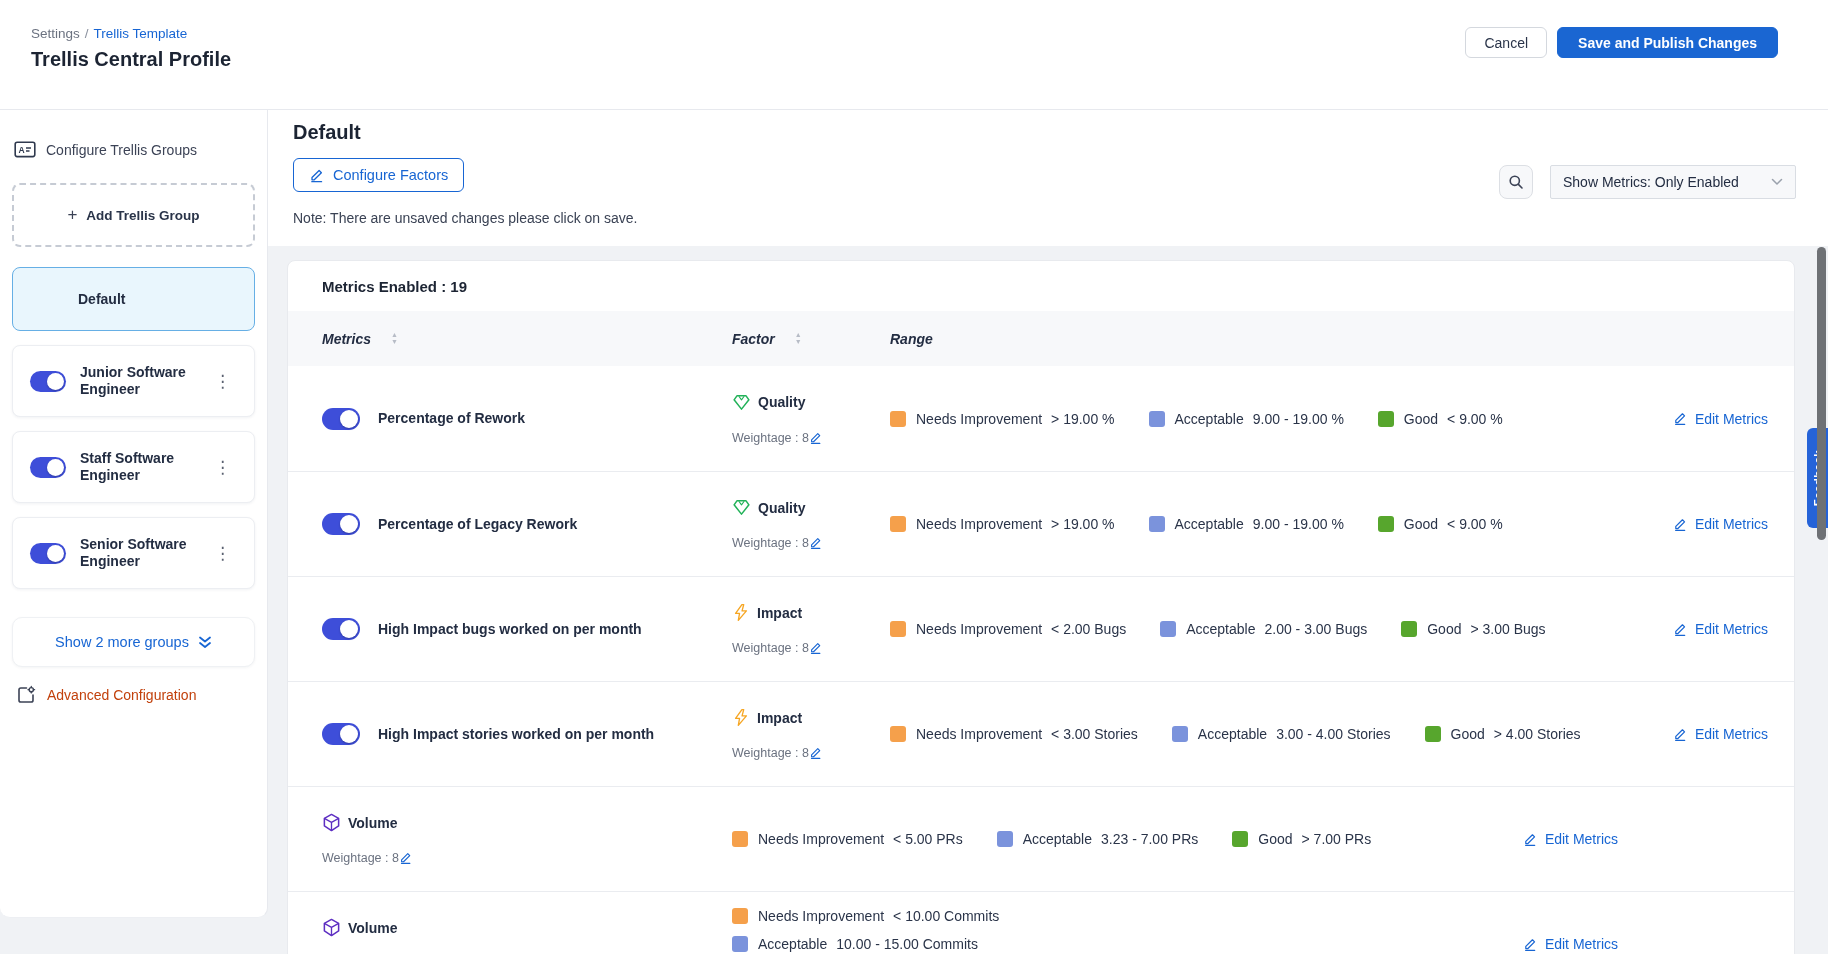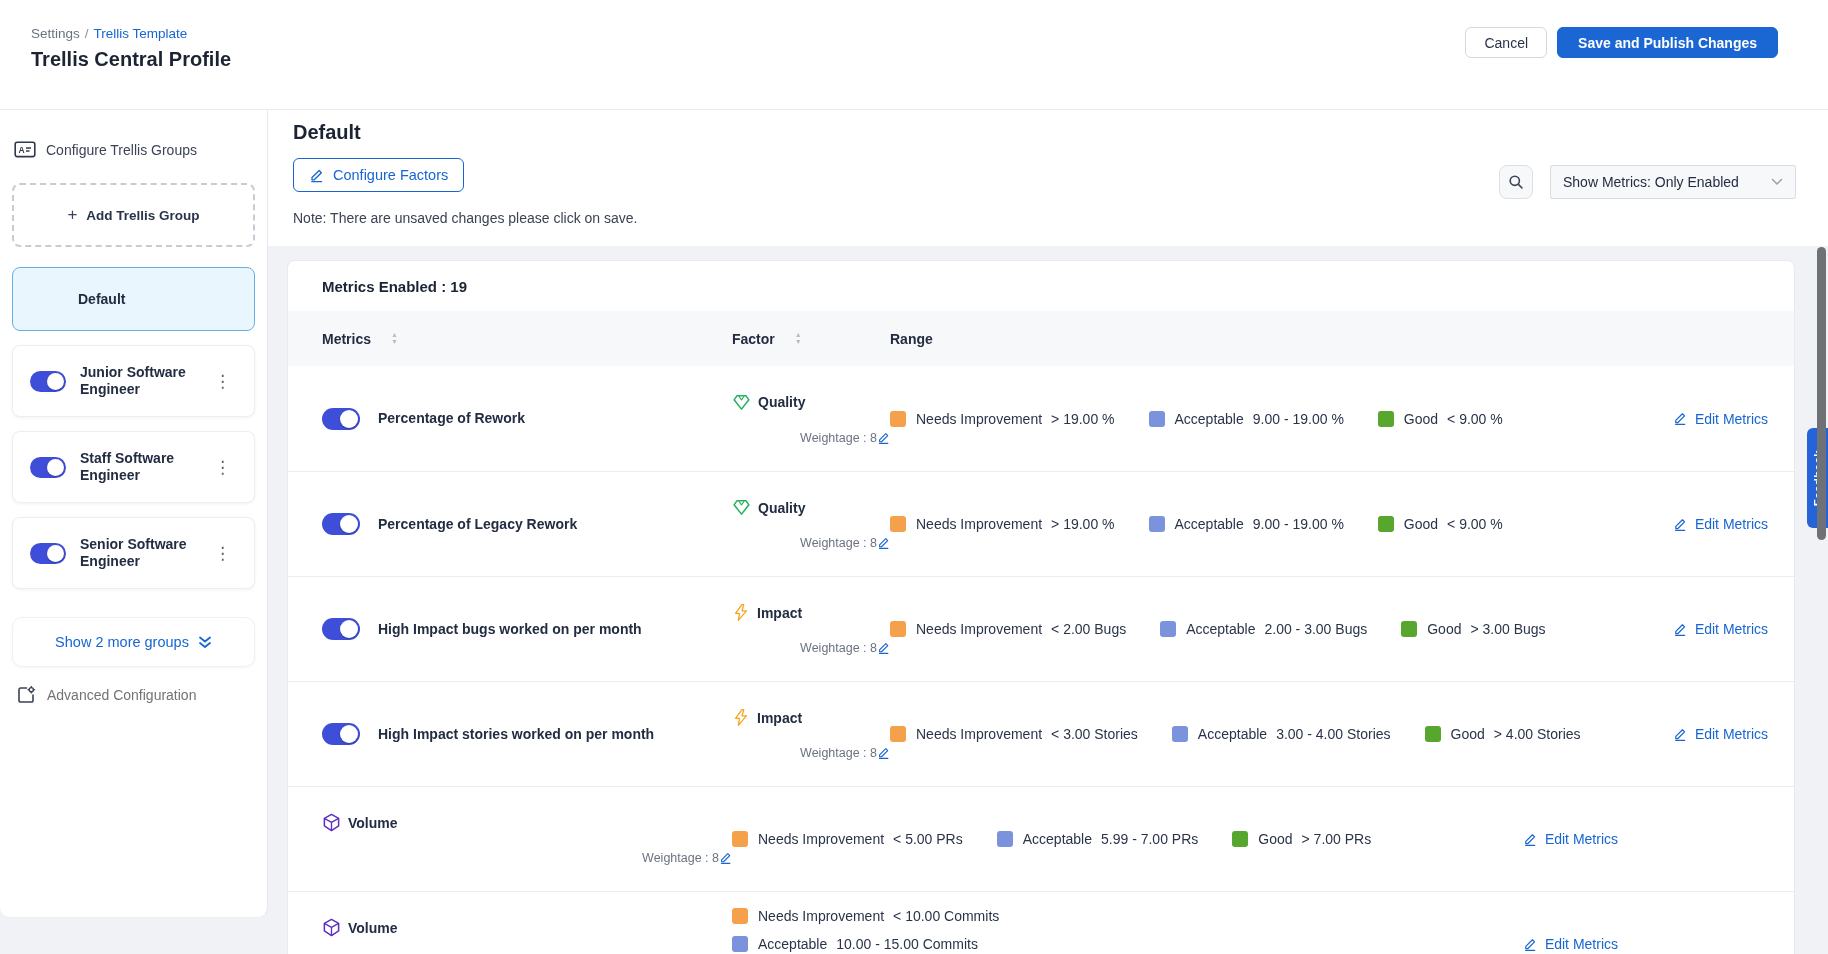--- a/index.html
+++ b/index.html
@@ -46,21 +46,21 @@
     margin-top:14px; height:72px; background:#fff; border:1px solid #ECEEF2; border-radius:8px;
     box-shadow:0 1px 3px rgba(25,35,60,.06); display:flex; align-items:center; padding:0 10px 0 17px; cursor:pointer;
   }
   .gname { flex:1; margin-left:14px; font-size:14px; font-weight:700; color:#232D42; line-height:1.25; max-width:128px; }
   .kebab { font-size:17px; color:#5A6170; padding:2px 6px; cursor:pointer; }
   .show-more {
     margin-top:28px; height:50px; background:#fff; border:1px solid #EFF1F4; border-radius:10px;
     box-shadow:0 1px 3px rgba(25,35,60,.05); display:flex; align-items:center; justify-content:center; gap:9px;
     color:#1765D3; font-size:14.5px; font-weight:500; cursor:pointer;
   }
-  .adv-row { display:flex; align-items:center; gap:11px; margin:18px 0 0 4px; color:#737373; font-size:14px; cursor:pointer; }
+  .adv-row { display:flex; align-items:center; gap:11px; margin:18px 0 0 4px; color:#c2410c; font-size:14px; cursor:pointer; }
 
   
   .toggle { width:38px; height:22px; border-radius:11px; background:#3E4ED9; position:relative; flex:0 0 auto; cursor:pointer; }
   .toggle .knob { position:absolute; right:2px; top:2px; width:18px; height:18px; border-radius:50%; background:#fff; box-shadow:0 1px 2px rgba(0,0,0,.25); }
   .toggle.sm { width:36px; height:21px; }
   .toggle.sm .knob { width:17px; height:17px; }
 
   
   .main { position:absolute; left:268px; top:110px; right:0; bottom:0; background:#F0F2F5; }
   .main-top { position:absolute; left:0; top:0; right:0; height:136px; background:#fff; }
@@ -85,33 +85,33 @@
   
   .table-card {
     position:absolute; left:19px; right:33px; top:150px; height:900px;
     background:#fff; border:1px solid #E8EAEE; border-radius:8px 8px 0 0; overflow:hidden;
   }
   .metrics-count { height:50px; display:flex; align-items:center; padding-left:34px; font-size:15px; font-weight:700; color:#1C2433; }
   .thead {
     height:55px; background:#F7F8FA; display:grid; grid-template-columns:410px 158px 1fr 150px;
     align-items:center; padding:0 26px 0 34px; font-size:14px; font-weight:700; color:#232D42;
   }
-  .th { display:flex; align-items:center; gap:20px; }
+  .th { display:flex; align-items:center; gap:20px;font-style:italic; }
   .sorter { display:inline-flex; flex-direction:column; gap:1px; cursor:pointer; }
   .sorter span { font-size:7px; line-height:6px; color:#B7BCC6; }
   .trow {
     height:105px; display:grid; grid-template-columns:410px 158px 1fr 150px;
     align-items:center; padding:0 26px 0 34px; border-top:1px solid #EAECF0; background:#fff;
   }
   .trow:first-child { border-top:none; }
   .c-metric { display:flex; align-items:center; gap:18px; }
   .mname { font-size:14px; font-weight:600; color:#232D42; max-width:320px; line-height:1.3; }
   .c-factor .f-top { display:flex; align-items:center; gap:7px; }
   .fname { font-size:14px; font-weight:700; color:#232D42; }
-  .f-sub { display:flex; align-items:center; margin-top:19px; font-size:12.5px; color:#6B7280;justify-content:flex-end; }
+  .f-sub { display:flex; align-items:center; margin-top:19px; font-size:12.5px; color:#6B7280; }
   .pencil-link { color:#1765D3; cursor:pointer; display:inline-flex; }
   .c-range { display:flex; align-items:center; flex-wrap:nowrap; white-space:nowrap; column-gap:34px; row-gap:12px; }
   .rows-wrap .trow:nth-child(6) .c-range { flex-wrap:wrap; max-width:600px; }
   .ritem { display:inline-flex; align-items:center; }
   .sw { width:16px; height:16px; border-radius:3px; flex:0 0 auto; }
   .rlabel { margin-left:10px; font-size:14px; color:#2A3449; }
   .rval { margin-left:9px; font-size:14px; color:#2A3449; }
   .c-edit { display:flex; align-items:center; gap:8px; justify-self:end; color:#1765D3; font-size:14px; font-weight:500; cursor:pointer; }
 
   
@@ -515,21 +515,21 @@
     </div>
     <div class="c-range">
             <span class="ritem">
               <span class="sw" style="background: rgb(245, 160, 75);"></span>
               <span class="rlabel">Needs Improvement</span>
               <span class="rval">&lt; 5.00 PRs</span>
             </span>
             <span class="ritem">
               <span class="sw" style="background: rgb(123, 147, 220);"></span>
               <span class="rlabel">Acceptable</span>
-              <span class="rval">5.99 - 7.00 PRs</span>
+              <span class="rval">3.23 - 7.00 PRs</span>
             </span>
             <span class="ritem">
               <span class="sw" style="background: rgb(87, 166, 45);"></span>
               <span class="rlabel">Good</span>
               <span class="rval">&gt; 7.00 PRs</span>
             </span>
           </div>
     <div class="c-edit">
       <span>
         <svg width="14" height="15" viewBox="0 0 16 16" fill="none">

